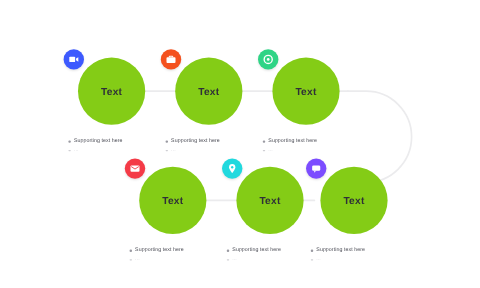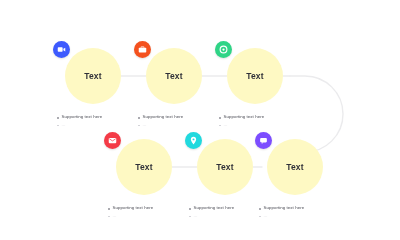--- a/index.html
+++ b/index.html
@@ -38,21 +38,21 @@
     height: 110px;
   }
 
   .node-circle {
     position: absolute;
     left: 18px;
     top: 8px;
     width: 56px;
     height: 56px;
     border-radius: 50%;
-    background: #fef9c3;
+    background: #84cc16;
     display: flex;
     align-items: center;
     justify-content: center;
     text-align: center;
   }
 
   .node-title {
     font-size: 8.5px;
     font-weight: bold;
     color: #2f3038;

